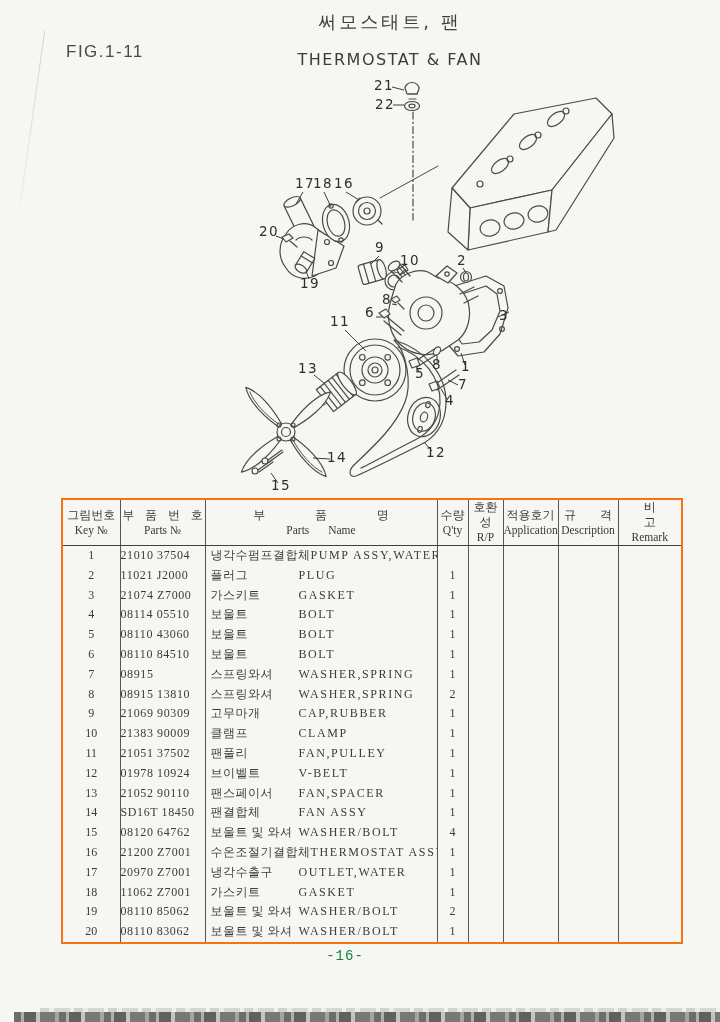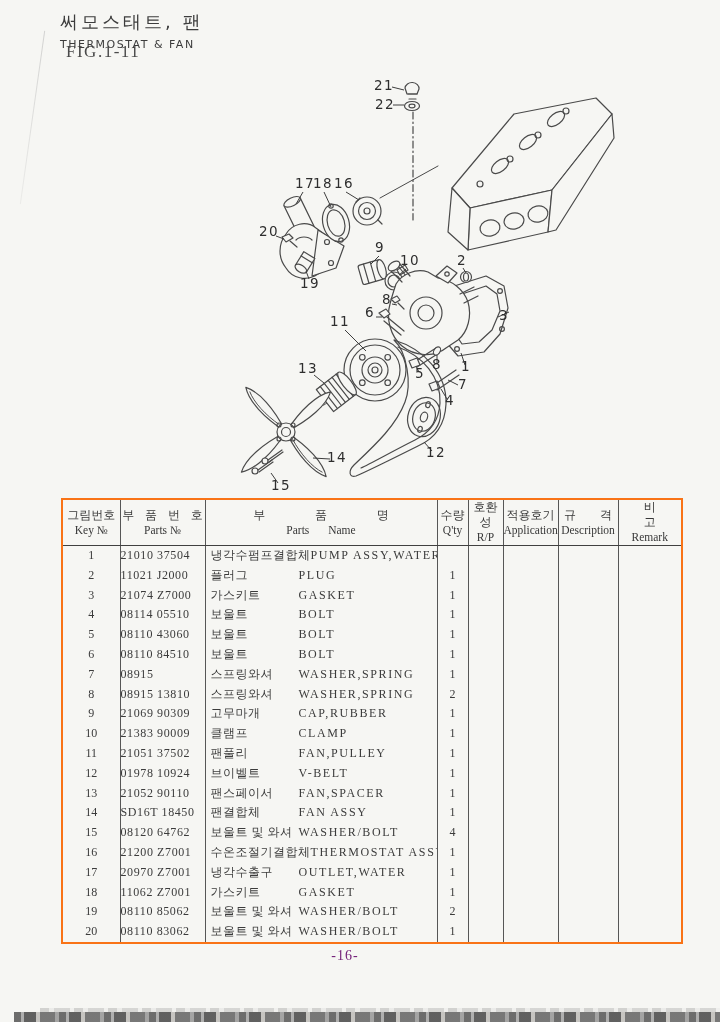--- a/index.html
+++ b/index.html
@@ -2,26 +2,26 @@
 <html><head>
 <meta charset="utf-8">
 <style>
   html,body{margin:0;padding:0}
   body{width:720px;height:1022px;overflow:hidden;position:relative;
        background:#f6f6f3;color:#3a3a3a;
        font-family:"Liberation Serif","DejaVu Serif",serif}
   .page{position:absolute;inset:0}
 
   .fig-label{position:absolute;left:66px;top:42px;
-    font-family:Liberation Serif, serif;
+    font-family:Liberation Sans, sans-serif;
     font-size:17px;letter-spacing:1.5px;color:#4a4a4a}
-  .title-block{position:absolute;left:60px;right:0;top:10px;text-align:left;
+  .title-block{position:absolute;left:60px;right:0;top:10px;text-align:center;
     font-family:"DejaVu Sans","Liberation Sans",sans-serif;color:#3c3c3c}
   .title-kr{font-size:18px;letter-spacing:3px}
-  .title-en{font-size:11px;letter-spacing:1.5px;margin-top:4px}
+  .title-en{font-size:16px;letter-spacing:1.5px;margin-top:16px}
 
   .diagram{position:absolute;left:0;top:70px;width:720px;height:430px}
   .art{stroke:#4a4a4a;stroke-width:1.2;fill:none;stroke-linejoin:round;stroke-linecap:round}
   #callouts text{font-family:"DejaVu Sans","Liberation Sans",sans-serif;
     font-size:13.5px;letter-spacing:1.5px;fill:#2e2e2e}
   #callouts line{stroke:#3e3e3e;stroke-width:1}
 
   table.parts-table{position:absolute;left:61px;top:498px;width:621px;
     border-collapse:collapse;table-layout:fixed;border:2px solid #f97316}
   .parts-table th,.parts-table td{border-left:1px solid #565656;border-right:1px solid #565656;padding:0}
@@ -36,22 +36,22 @@
   .parts-table tbody td{height:19.8px;line-height:19.8px;font-size:12px;
     overflow:hidden;white-space:nowrap;color:#3b3b3b}
   td.c-key{text-align:center}
   td.c-pno{letter-spacing:.6px}
   td.c-name{padding-left:5px}
   .kname{display:inline-block;min-width:88px;letter-spacing:.5px;font-size:12px}
   .ename{letter-spacing:1.6px}
   td.c-qty{text-align:center}
 
   .page-number{position:absolute;top:948px;left:0;width:690px;text-align:center;
-    font-family:Liberation Serif, serif;
-    font-size:14px;letter-spacing:1px;color:#701a75}
+    font-family:Liberation Mono, monospace;
+    font-size:14px;letter-spacing:1px;color:#15803d}
 
   .scan-band{position:absolute;left:14px;right:0;bottom:0;height:10px;opacity:.8;
     background:repeating-linear-gradient(90deg,#4a4a4a 0 7px,#9d9d9d 7px 10px,
       #3b3b3b 10px 22px,#bab8b4 22px 26px,#585858 26px 41px,#8f8f8f 41px 45px)}
   .scan-band-soft{position:absolute;left:40px;right:0;bottom:10px;height:4px;opacity:.25;
     background:repeating-linear-gradient(90deg,#666 0 9px,#ccc 9px 14px,#777 14px 30px,#ddd 30px 34px)}
   .scratch{position:absolute;left:32px;top:30px;width:1px;height:175px;
     background:linear-gradient(#b5b5b5,#e2e2e0);transform:rotate(8deg);opacity:.55}
 </style>
 </head>

